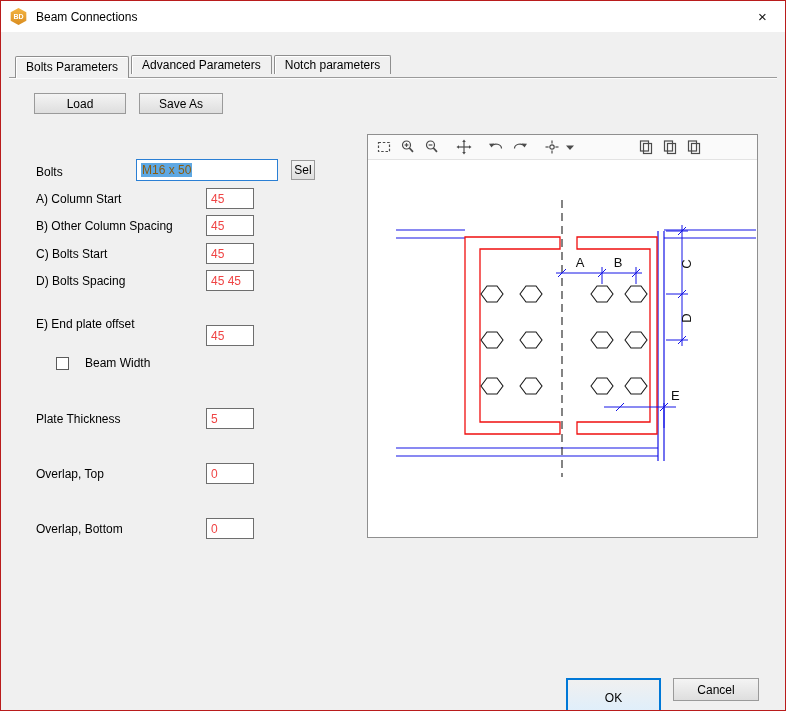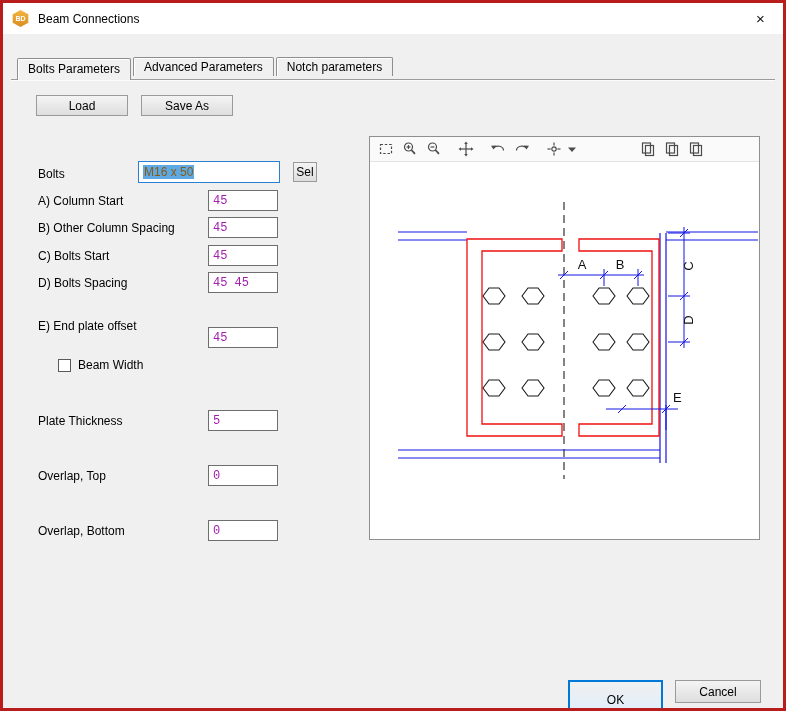--- a/index.html
+++ b/index.html
@@ -1,52 +1,52 @@
 <!DOCTYPE html>
 <html><head>
 <meta charset="utf-8">
 <style>
   html,body{margin:0;padding:0;background:#d8d8d8;}
   *{box-sizing:border-box;}
   .win{
     position:relative;width:786px;height:711px;background:#f0f0f0;
-    border:3px solid #b91c1c;font-family:"Liberation Sans",sans-serif;
+    border:1px solid #b91c1c;font-family:"Liberation Sans",sans-serif;
     font-size:12px;color:#000;overflow:hidden;
   }
   
   .titlebar{position:absolute;left:0;top:0;width:100%;height:31px;background:#ffffff;display:flex;align-items:center;}
   .app-icon{width:17px;height:17px;margin-left:9px;clip-path:polygon(50% 0,96% 25%,96% 75%,50% 100%,4% 75%,4% 25%);
     background:linear-gradient(#f4b643,#d98c1f);display:flex;align-items:center;justify-content:center;
     color:#fff;font-size:7px;font-weight:bold;}
   .title-text{margin-left:9px;font-size:12px;}
   .close-btn{margin-left:auto;width:45px;height:31px;display:flex;align-items:center;justify-content:center;
     font-size:15px;color:#111;cursor:default;}
   
   .tabs{position:absolute;left:14px;top:55px;display:flex;align-items:flex-end;z-index:3;height:22px;}
   .tab{height:19px;line-height:18px;padding:0 10px;background:#f0f0f0;border:1px solid #8e8e8e;border-bottom:none;
     border-radius:2px 2px 0 0;margin-right:2px;margin-bottom:4px;box-shadow:inset 1px 1px 0 #ffffff;white-space:nowrap;}
   .tab.active{height:22px;line-height:21px;margin-bottom:0;background:#f1f1f1;z-index:4;}
   .tabpage-edge{position:absolute;left:8px;right:8px;top:76px;height:0;border-top:1px solid #9b9b9b;box-shadow:0 1px 0 #fcfcfc;z-index:1;}
   
   .btn{position:absolute;display:flex;align-items:center;justify-content:center;
     background:linear-gradient(#f4f4f4,#dedede);border:1px solid #9a9a9a;font-size:12px;cursor:default;}
   .btn-load{left:33px;top:92px;width:92px;height:21px;}
-  .btn-saveas{left:138px;top:92px;width:92px;height:21px;}
+  .btn-saveas{left:138px;top:92px;width:84px;height:21px;}
   .btn-sel{left:290px;top:159px;width:24px;height:20px;}
   .btn-ok{left:565px;top:677px;width:95px;height:39px;border:2px solid #0078d7;background:linear-gradient(#f0f0f0,#ddeefc);}
   .btn-cancel{left:672px;top:677px;width:86px;height:23px;background:linear-gradient(#f4f4f4,#dedede);}
   
   .lbl{position:absolute;left:35px;white-space:nowrap;}
-  .tb{position:absolute;left:205px;width:70px;height:21px;background:#fff;border:1px solid #6e6e6e;
-    font-family:Liberation Mono, monospace;font-size:12px;padding:1px 4px;color:#a21caf;}
+  .tb{position:absolute;left:205px;width:48px;height:21px;background:#fff;border:1px solid #6e6e6e;
+    font-family:Liberation Sans, sans-serif;font-size:12px;padding:1px 4px;color:#ef4444;}
   .bolts-box{position:absolute;left:135px;top:158px;width:142px;height:22px;background:#fff;
     border:1px solid #2a7fd4;display:flex;align-items:center;padding:0 4px;}
   .bolts-box .selhl{background:#5ea8e3;color:#8a5c10;padding:0 1px;}
   .chk{position:absolute;left:55px;top:356px;width:13px;height:13px;background:#fff;border:1px solid #5a5a5a;}
-  .chk-lbl{position:absolute;left:75px;top:356px;line-height:13px;}
+  .chk-lbl{position:absolute;left:84px;top:356px;line-height:13px;}
   
   .preview{position:absolute;left:366px;top:133px;width:391px;height:404px;border:1px solid #8f8f8f;background:#fff;}
   .ptoolbar{height:25px;background:#fafafa;border-bottom:1px solid #e3e3e3;display:flex;align-items:center;padding-left:4px;}
   .ticon{width:24px;height:21px;display:flex;align-items:center;justify-content:center;}
   .ticon svg{stroke:#4b4b4b;stroke-width:1.2;fill:none;}
   .ticon svg .fil{fill:#4b4b4b;stroke:none;}
   .tsep{width:8px;}
   .tsep-big{width:58px;}
   .drawing{display:block;}
   .red{stroke:#f00f0f;fill:none;stroke-width:1.3;}

